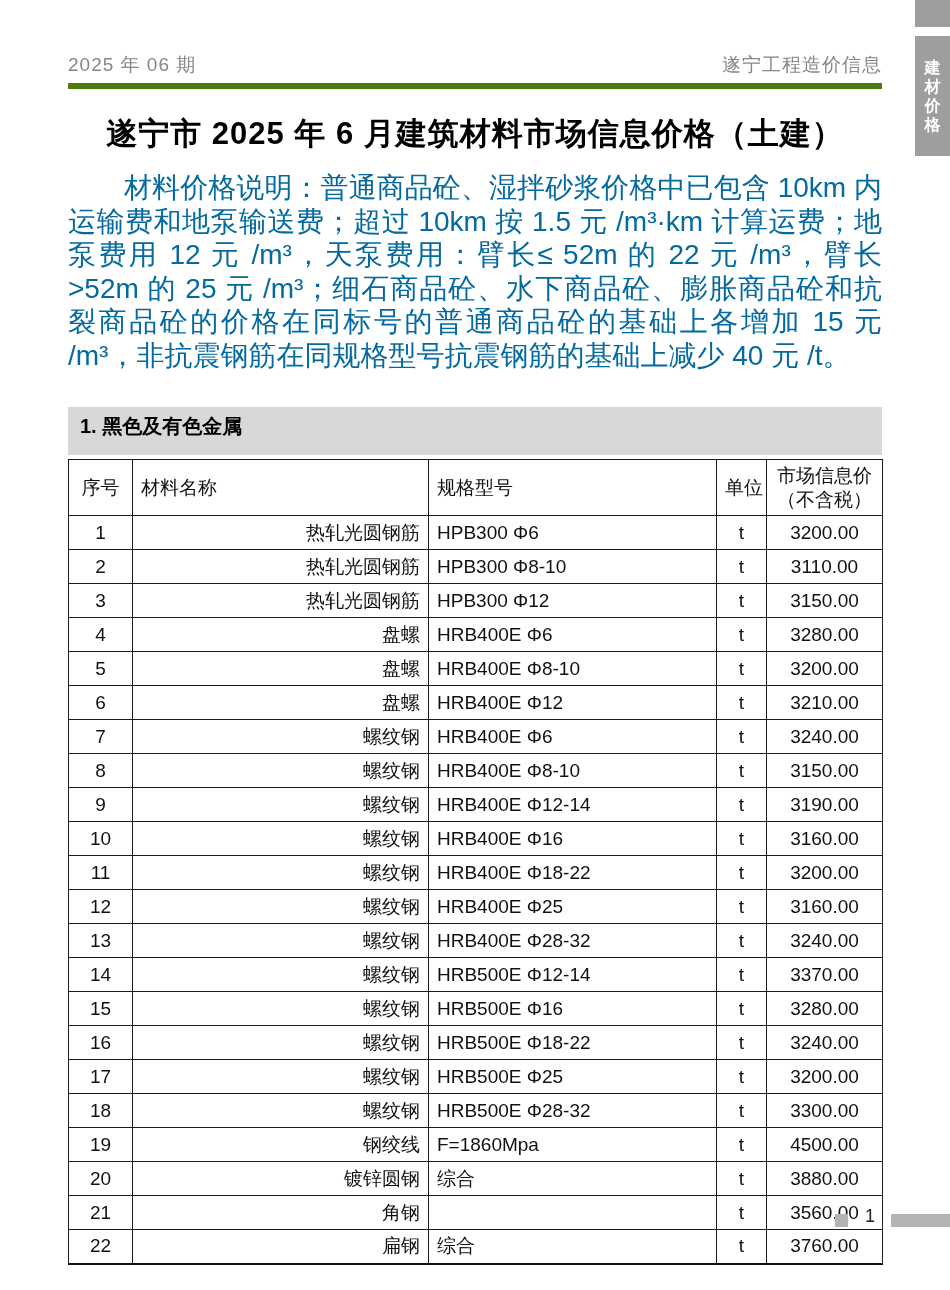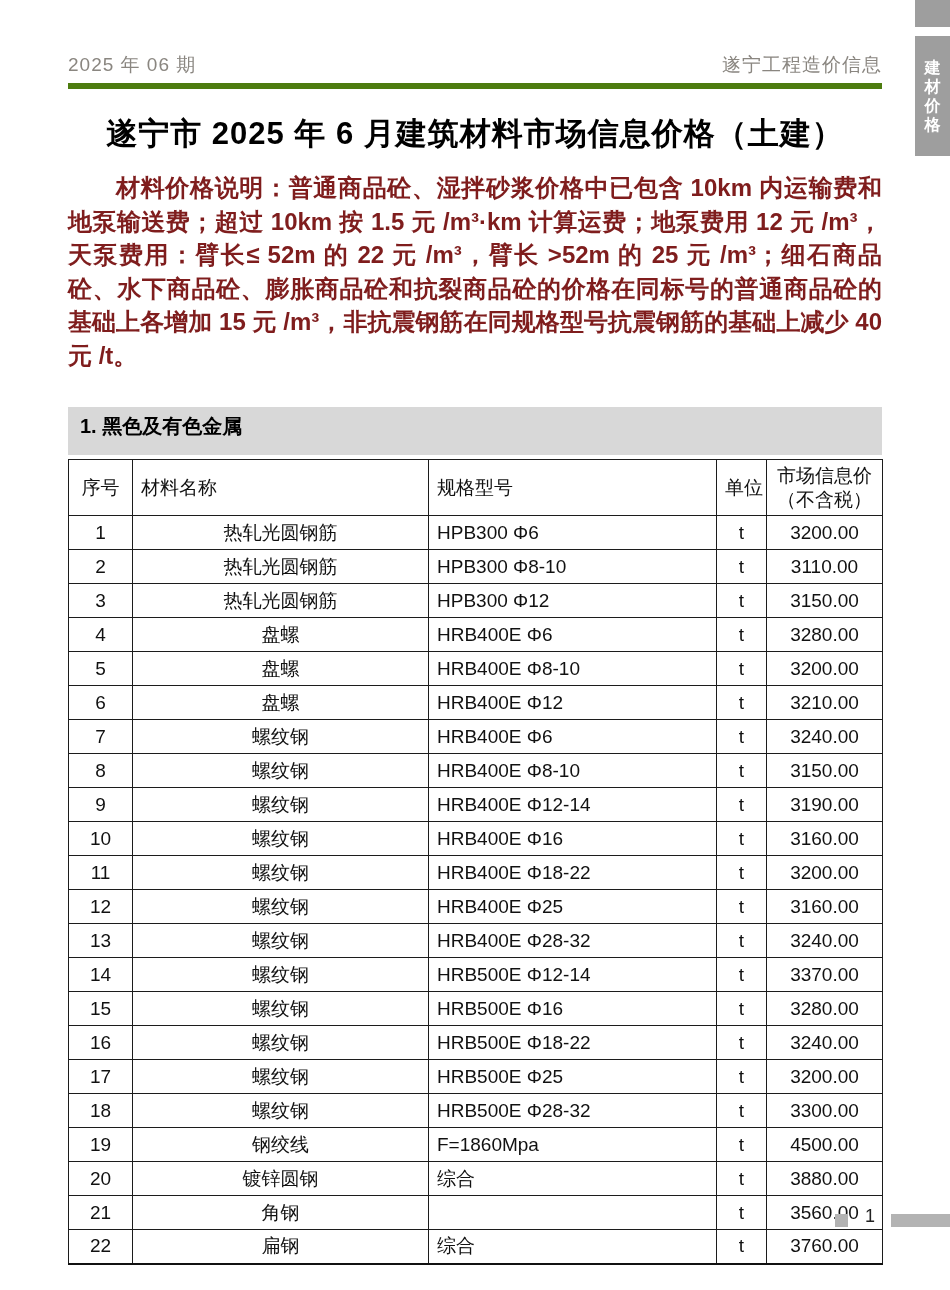--- a/index.html
+++ b/index.html
@@ -47,26 +47,25 @@
   .doc-title {
     margin-top:24px;
     text-align:center;
     font-size:31px;
     font-weight:bold;
     color:#000;
     letter-spacing:1px;
   }
   .notice {
     margin-top:16px;
-    font-size:24px;
+    font-size:28px;
     line-height:33.5px;
     text-align:justify;
     text-indent:2em;
-    color:#7f1d1d;
-    font-weight:bold;
+    color:#0369a1;
   }
 
   
   .section-bar {
     margin-top:35px;
     height:48px;
     background:#d8d8d8;
     font-size:20px;
     font-weight:bold;
     line-height:39px;
@@ -90,21 +89,21 @@
     white-space:nowrap;
   }
   .price-table thead th {
     height:56px;
     font-weight:normal;
     vertical-align:middle;
   }
   .price-table tbody tr { height:34px; }
   .price-table tbody { border-bottom:2px solid #111; }
   .col-seq   { width:64px;  text-align:center; }
-  .col-name  { width:296px; text-align:center; }
+  .col-name  { width:296px; text-align:right; }
   .col-spec  { width:288px; text-align:left; }
   .col-unit  { width:50px;  text-align:center; }
   .col-price { width:116px; text-align:center; }
   th.col-name, th.col-spec { text-align:left; }
   .price-head-line { display:block; text-align:center; line-height:24px; }
 
   
   .footer-square {
     position:absolute; left:835px; top:1214px;
     width:13px; height:13px; background:#b3b3b3;

